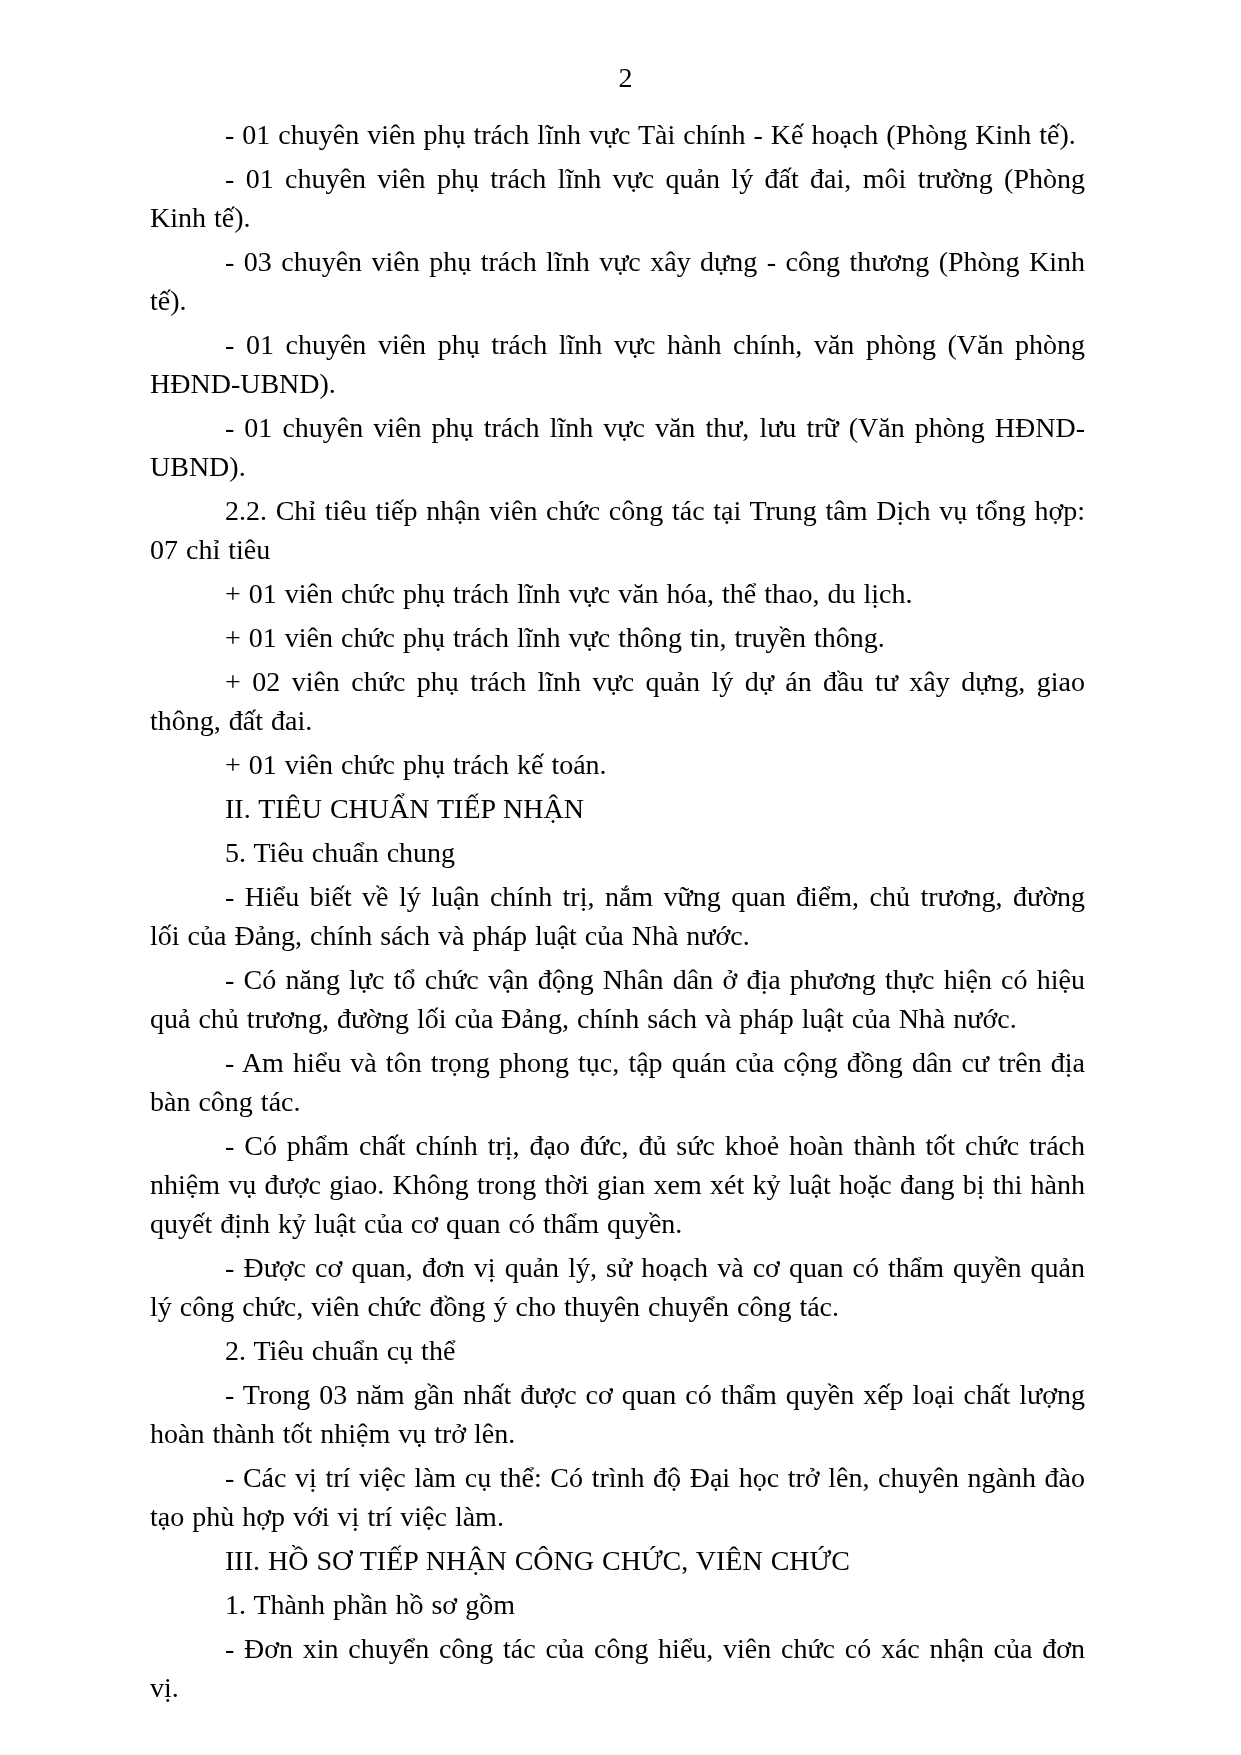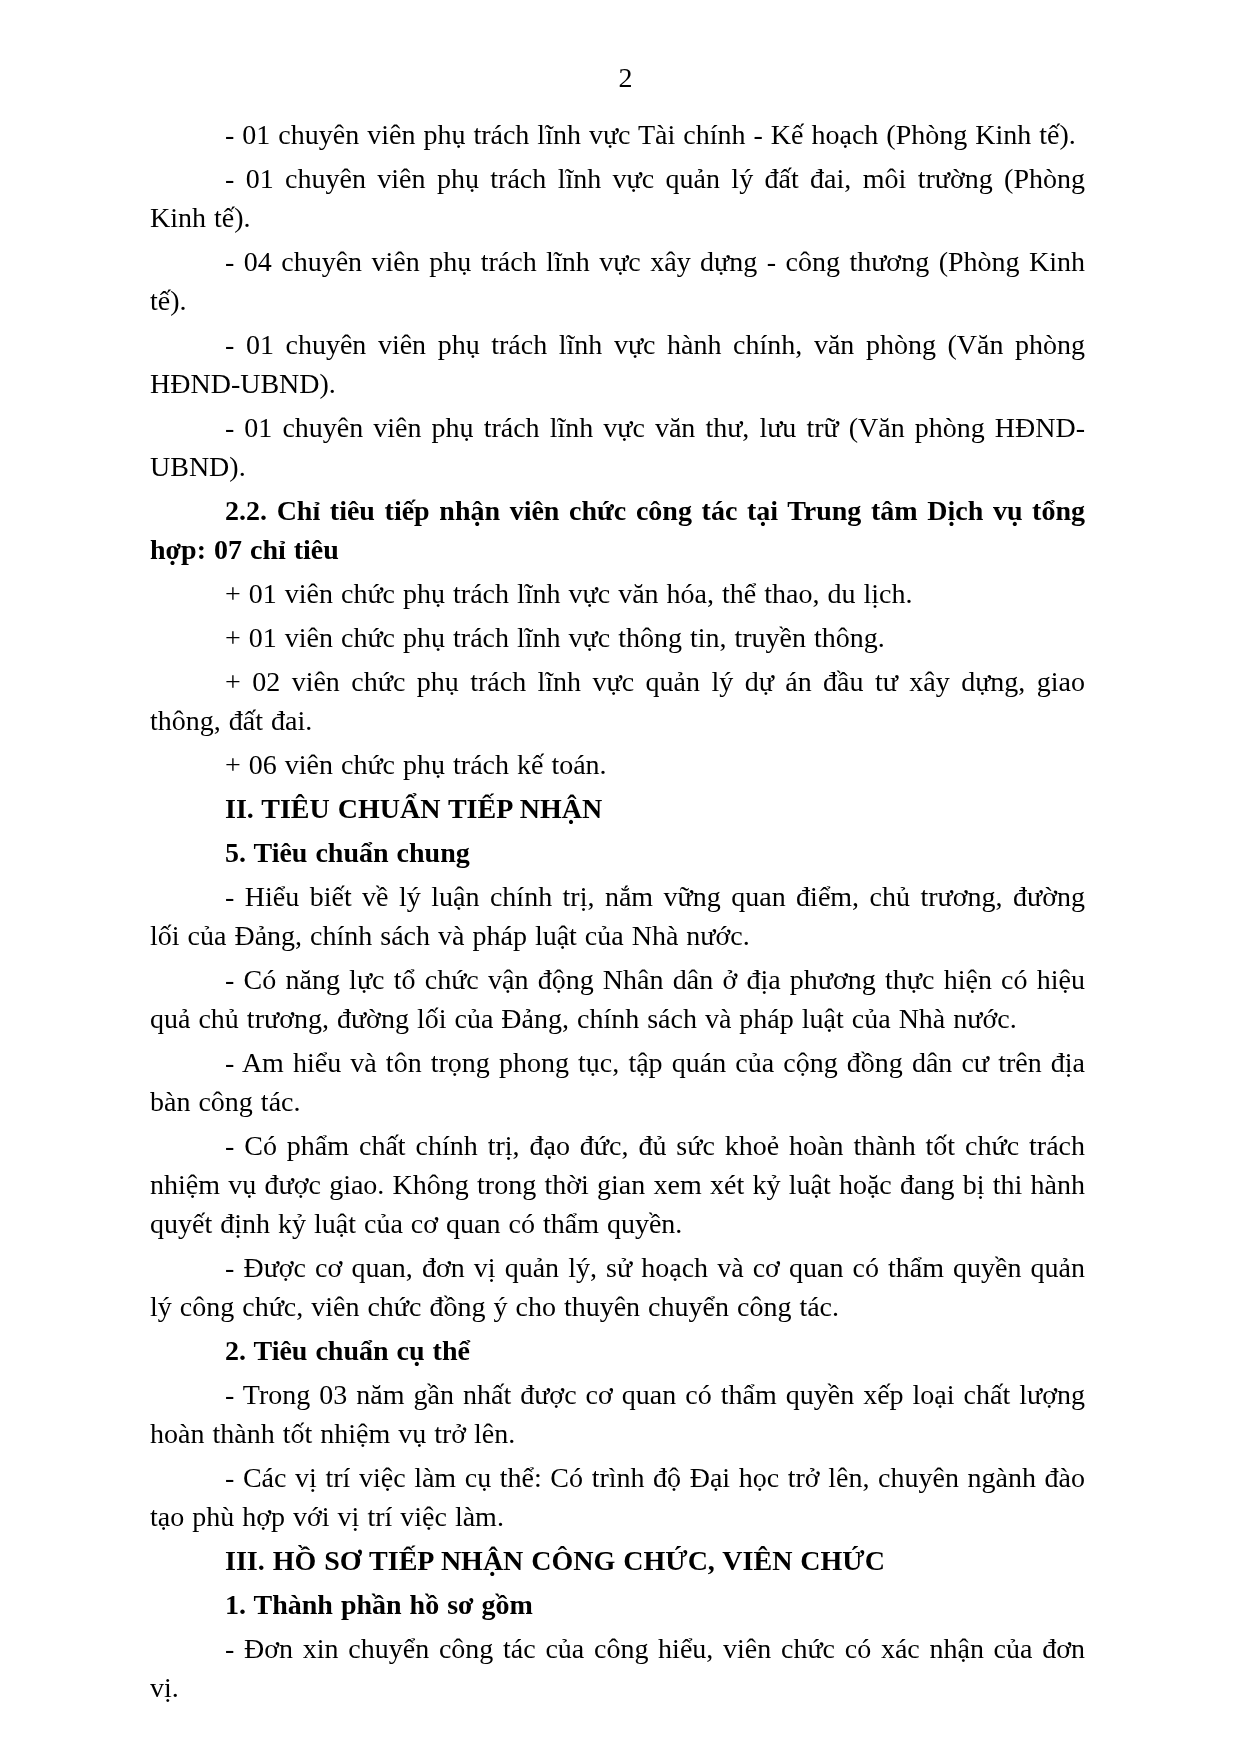--- a/index.html
+++ b/index.html
@@ -24,41 +24,41 @@
     text-align: center;
     margin: 0 0 18px 0;
   }
   p.para {
     margin: 0 16px 5px 0;
     text-align: justify;
     text-indent: 75px;
     word-spacing: 1px;
   }
   p.para.bold {
-    font-weight: bold;
+    font-weight: normal;
   }
 </style>
 </head>
 <body>
 
 <div class="page">
   <div class="page-number">2</div>
 
   <p class="para">- 01 chuyên viên phụ trách lĩnh vực Tài chính - Kế hoạch (Phòng Kinh tế).</p>
   <p class="para">- 01 chuyên viên phụ trách lĩnh vực quản lý đất đai, môi trường (Phòng Kinh tế).</p>
-  <p class="para">- 04 chuyên viên phụ trách lĩnh vực xây dựng - công thương (Phòng Kinh tế).</p>
+  <p class="para">- 03 chuyên viên phụ trách lĩnh vực xây dựng - công thương (Phòng Kinh tế).</p>
   <p class="para">- 01 chuyên viên phụ trách lĩnh vực hành chính, văn phòng (Văn phòng HĐND-UBND).</p>
   <p class="para">- 01 chuyên viên phụ trách lĩnh vực văn thư, lưu trữ (Văn phòng HĐND-UBND).</p>
 
   <p class="para bold">2.2. Chỉ tiêu tiếp nhận viên chức công tác tại Trung tâm Dịch vụ tổng hợp: 07 chỉ tiêu</p>
 
   <p class="para">+ 01 viên chức phụ trách lĩnh vực văn hóa, thể thao, du lịch.</p>
   <p class="para">+ 01 viên chức phụ trách lĩnh vực thông tin, truyền thông.</p>
   <p class="para">+ 02 viên chức phụ trách lĩnh vực quản lý dự án đầu tư xây dựng, giao thông, đất đai.</p>
-  <p class="para">+ 06 viên chức phụ trách kế toán.</p>
+  <p class="para">+ 01 viên chức phụ trách kế toán.</p>
 
   <p class="para bold">II. TIÊU CHUẨN TIẾP NHẬN</p>
   <p class="para bold">5. Tiêu chuẩn chung</p>
 
   <p class="para">- Hiểu biết về lý luận chính trị, nắm vững quan điểm, chủ trương, đường lối của Đảng, chính sách và pháp luật của Nhà nước.</p>
   <p class="para">- Có năng lực tổ chức vận động Nhân dân ở địa phương thực hiện có hiệu quả chủ trương, đường lối của Đảng, chính sách và pháp luật của Nhà nước.</p>
   <p class="para">- Am hiểu và tôn trọng phong tục, tập quán của cộng đồng dân cư trên địa bàn công tác.</p>
   <p class="para">- Có phẩm chất chính trị, đạo đức, đủ sức khoẻ hoàn thành tốt chức trách nhiệm vụ được giao. Không trong thời gian xem xét kỷ luật hoặc đang bị thi hành quyết định kỷ luật của cơ quan có thẩm quyền.</p>
   <p class="para">- Được cơ quan, đơn vị quản lý, sử hoạch và cơ quan có thẩm quyền quản lý công chức, viên chức đồng ý cho thuyên chuyển công tác.</p>
 

